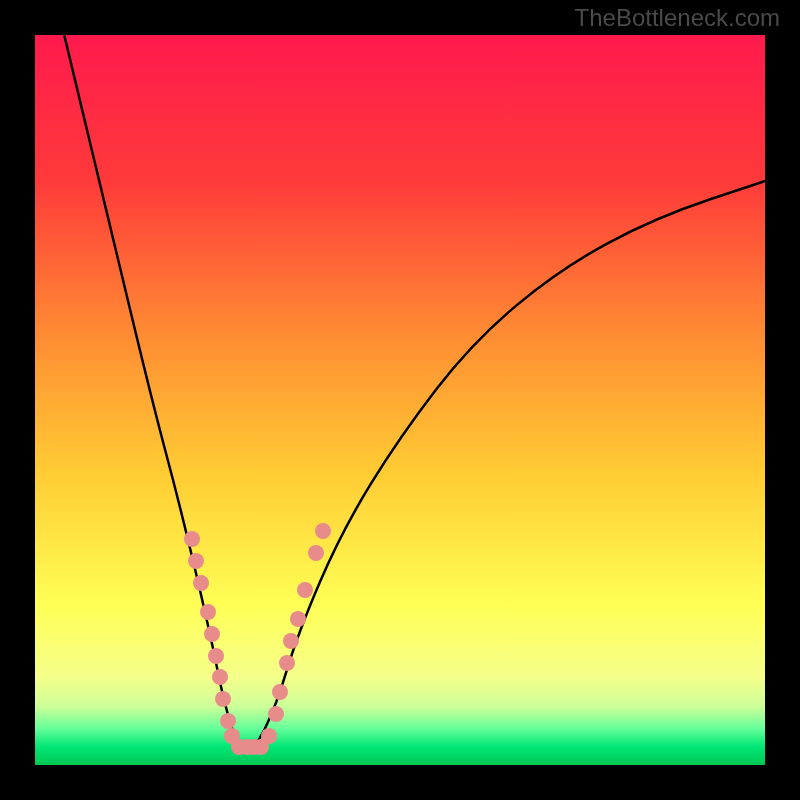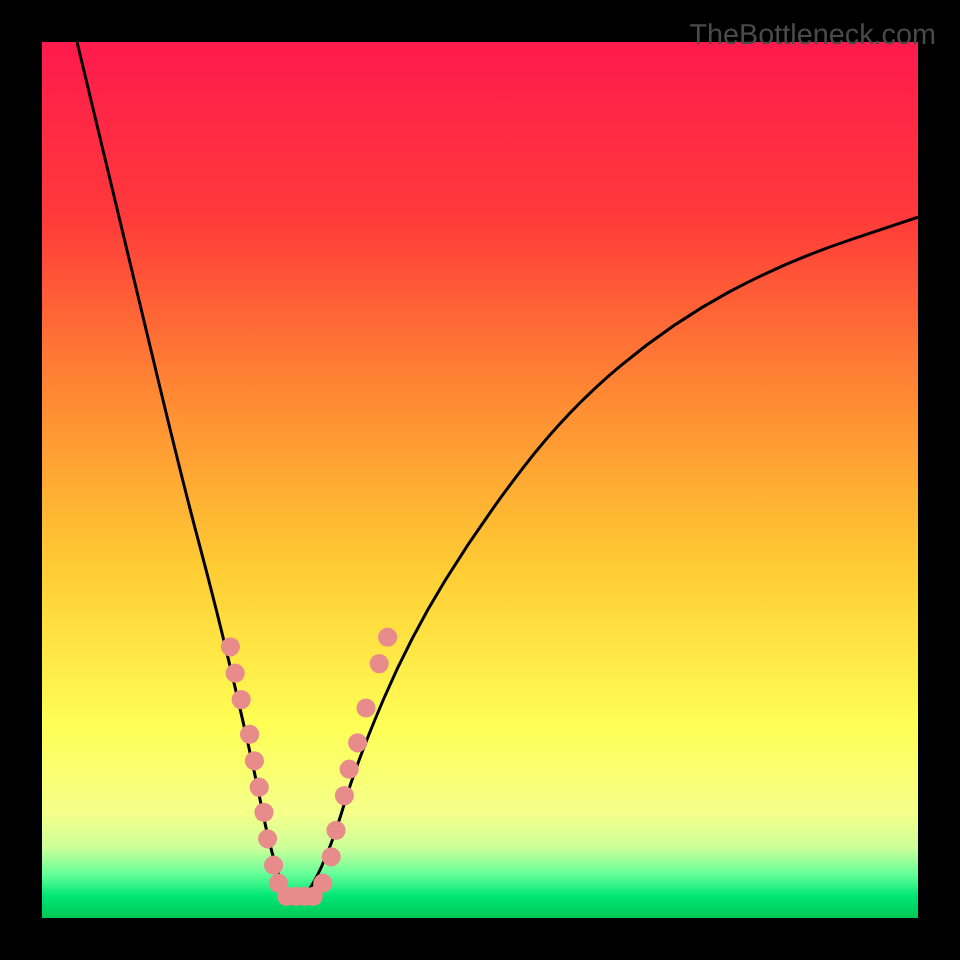--- a/index.html
+++ b/index.html
@@ -9,21 +9,21 @@
     }
     body {
       width: 800px;
       height: 800px;
       background: #000;
       position: relative;
       font-family: Arial, sans-serif;
     }
     .watermark {
       position: absolute;
-      top: 16px;
+      top: 4px;
       right: 20px;
       color: #4a4a4a;
       font-size: 24px;
       font-weight: 500;
       z-index: 10;
     }
     .plot-area {
       position: absolute;
       top: 35px;
       left: 35px;

